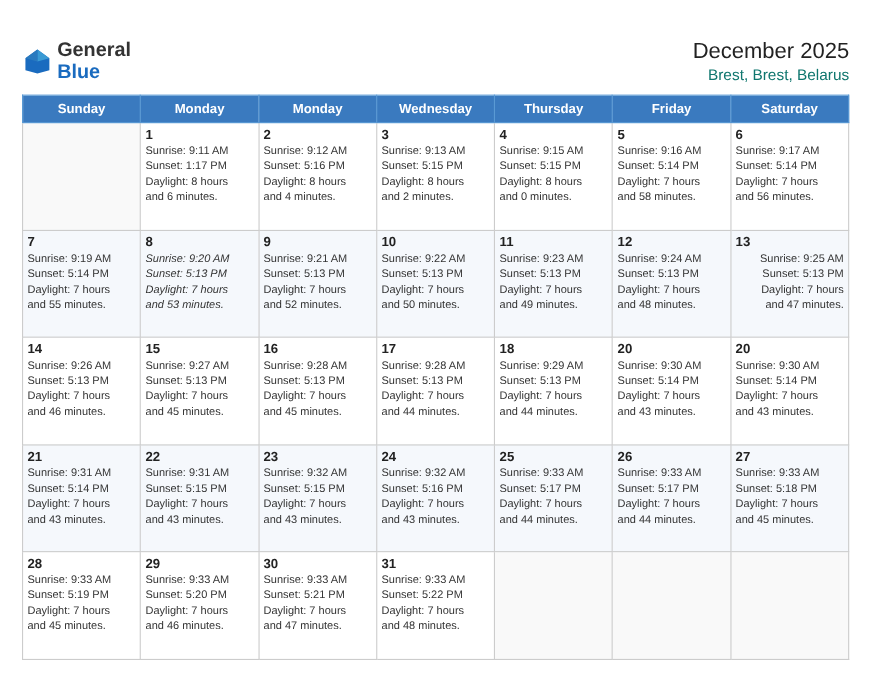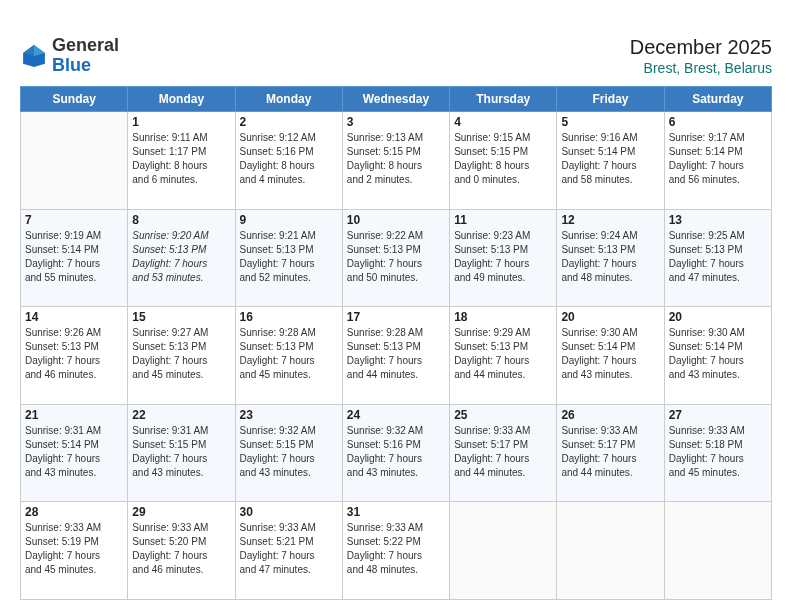--- a/index.html
+++ b/index.html
@@ -217,21 +217,21 @@
           </td>
           <td class="row-shade">
             <span class="day-number">12</span>
             <div class="day-info" style="white-space: pre-line;">Sunrise: 9:24 AM
 Sunset: 5:13 PM
 Daylight: 7 hours
 and 48 minutes.</div>
           </td>
           <td class="row-shade">
             <span class="day-number">13</span>
-            <div class="day-info" style="white-space: pre-line;">Sunrise: 9:25 AM
+            <div class="day-info" style="white-space: pre-line; text-align: right;">Sunrise: 9:25 AM
 Sunset: 5:13 PM
 Daylight: 7 hours
 and 47 minutes.</div>
           </td>
         </tr>
         <tr>
           <td class="row-white">
             <span class="day-number">14</span>
             <div class="day-info" style="white-space: pre-line;">Sunrise: 9:26 AM
 Sunset: 5:13 PM

